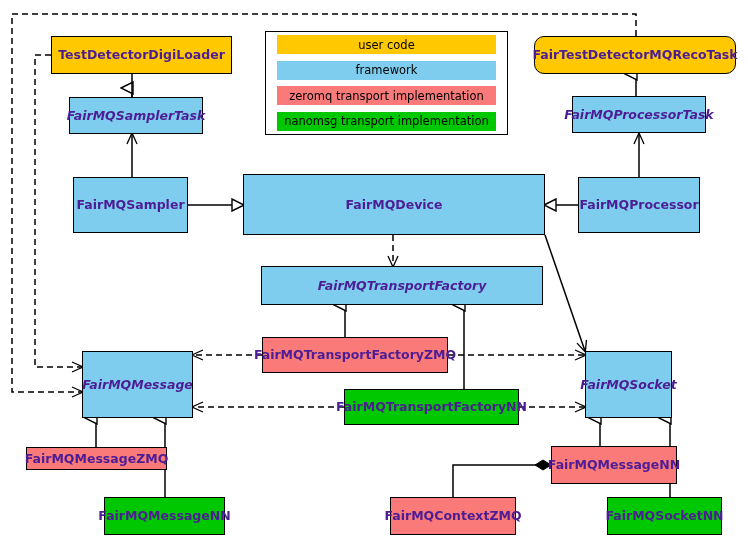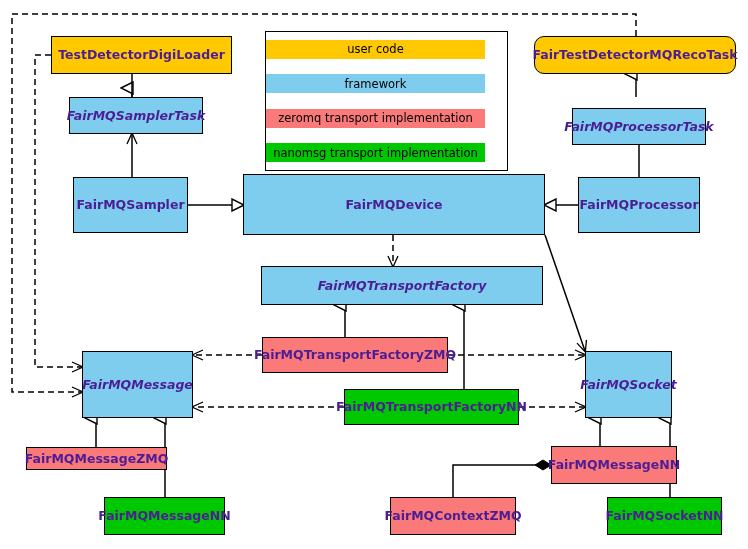--- a/index.html
+++ b/index.html
@@ -22,27 +22,27 @@
   }
   .node .lbl{display:block;padding:0 4px;}
   .n-user{background:#ffc800;font-weight:bold;font-size:12.5px;}
   .n-fw{background:#7fcdee;font-weight:bold;font-size:12.5px;}
   .n-fw.abstract{font-style:italic;}
   .n-zmq{background:#fa7a7a;font-weight:bold;font-size:12.5px;}
   .n-nn{background:#00c800;font-weight:bold;font-size:12.5px;}
 
   #legend{
     position:absolute;
-    left:265px;top:31px;width:243px;height:140px;
+    left:265px;top:31px;width:243px;height:104px;
     border:1.6px solid #000000;
     background:#ffffff;
     box-sizing:border-box;
     display:flex;flex-direction:column;
     justify-content:space-around;
-    align-items:flex-start;
+    align-items:center;
   }
   .legend-row{
     width:219px;height:19px;
     display:flex;align-items:center;justify-content:center;
     font-size:11.5px;font-weight:normal;color:#000000;
   }
   .lg-user{background:#ffc800;}
   .lg-fw{background:#7fcdee;}
   .lg-zmq{background:#fa7a7a;}
   .lg-nn{background:#00c800;}
@@ -123,21 +123,21 @@
   </div>
 
   <div class="node n-user" style="left:534px;top:36px;width:202px;height:38px;border-radius:10px;">
     <span class="lbl">FairTestDetectorMQRecoTask</span>
   </div>
 
   <div class="node n-fw abstract" style="left:69px;top:97px;width:134px;height:37px;">
     <span class="lbl">FairMQSamplerTask</span>
   </div>
 
-  <div class="node n-fw abstract" style="left:572px;top:108px;width:134px;height:37px;">
+  <div class="node n-fw abstract" style="left:572px;top:96px;width:134px;height:37px;">
     <span class="lbl">FairMQProcessorTask</span>
   </div>
 
   <div class="node n-fw" style="left:73px;top:177px;width:115px;height:56px;">
     <span class="lbl">FairMQSampler</span>
   </div>
 
   <div class="node n-fw" style="left:243px;top:174px;width:302px;height:61px;">
     <span class="lbl">FairMQDevice</span>
   </div>

